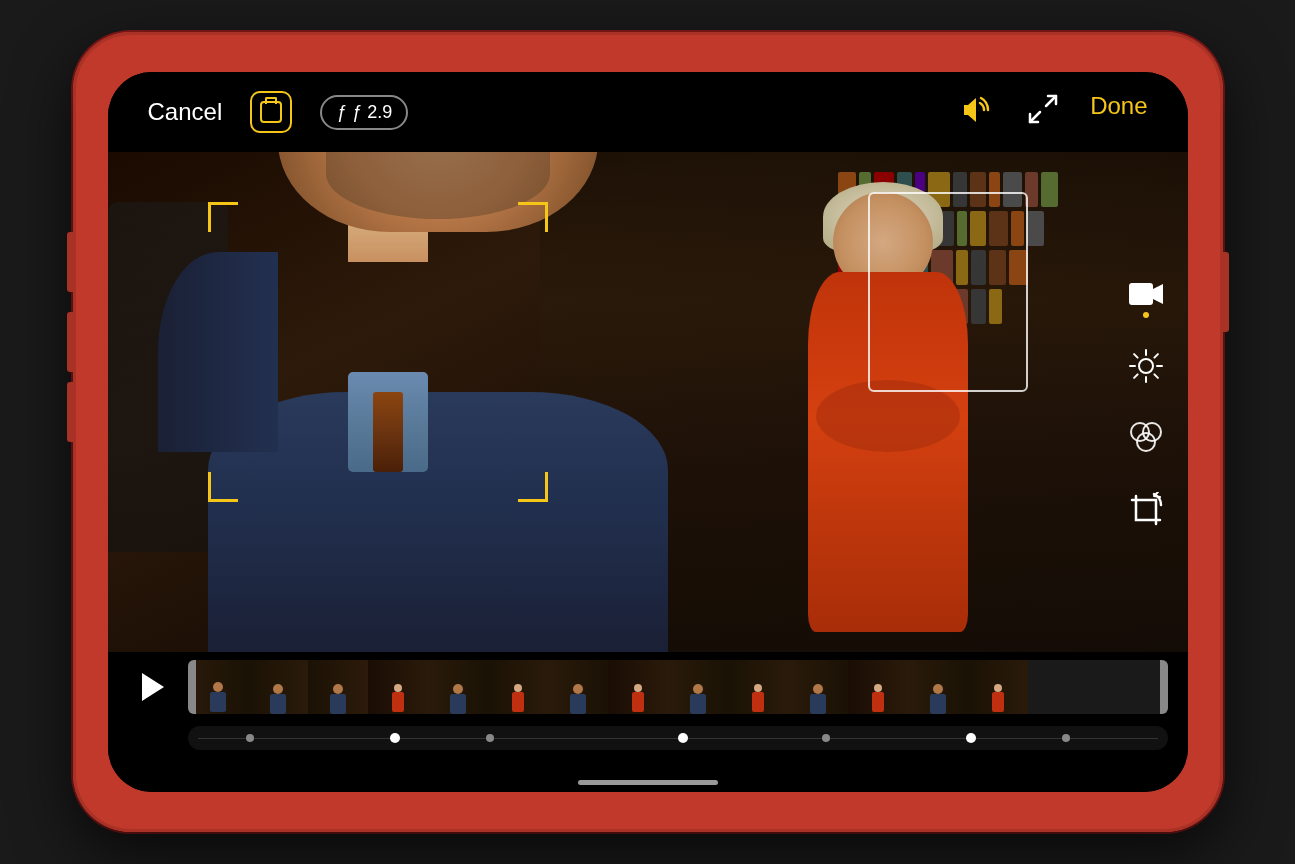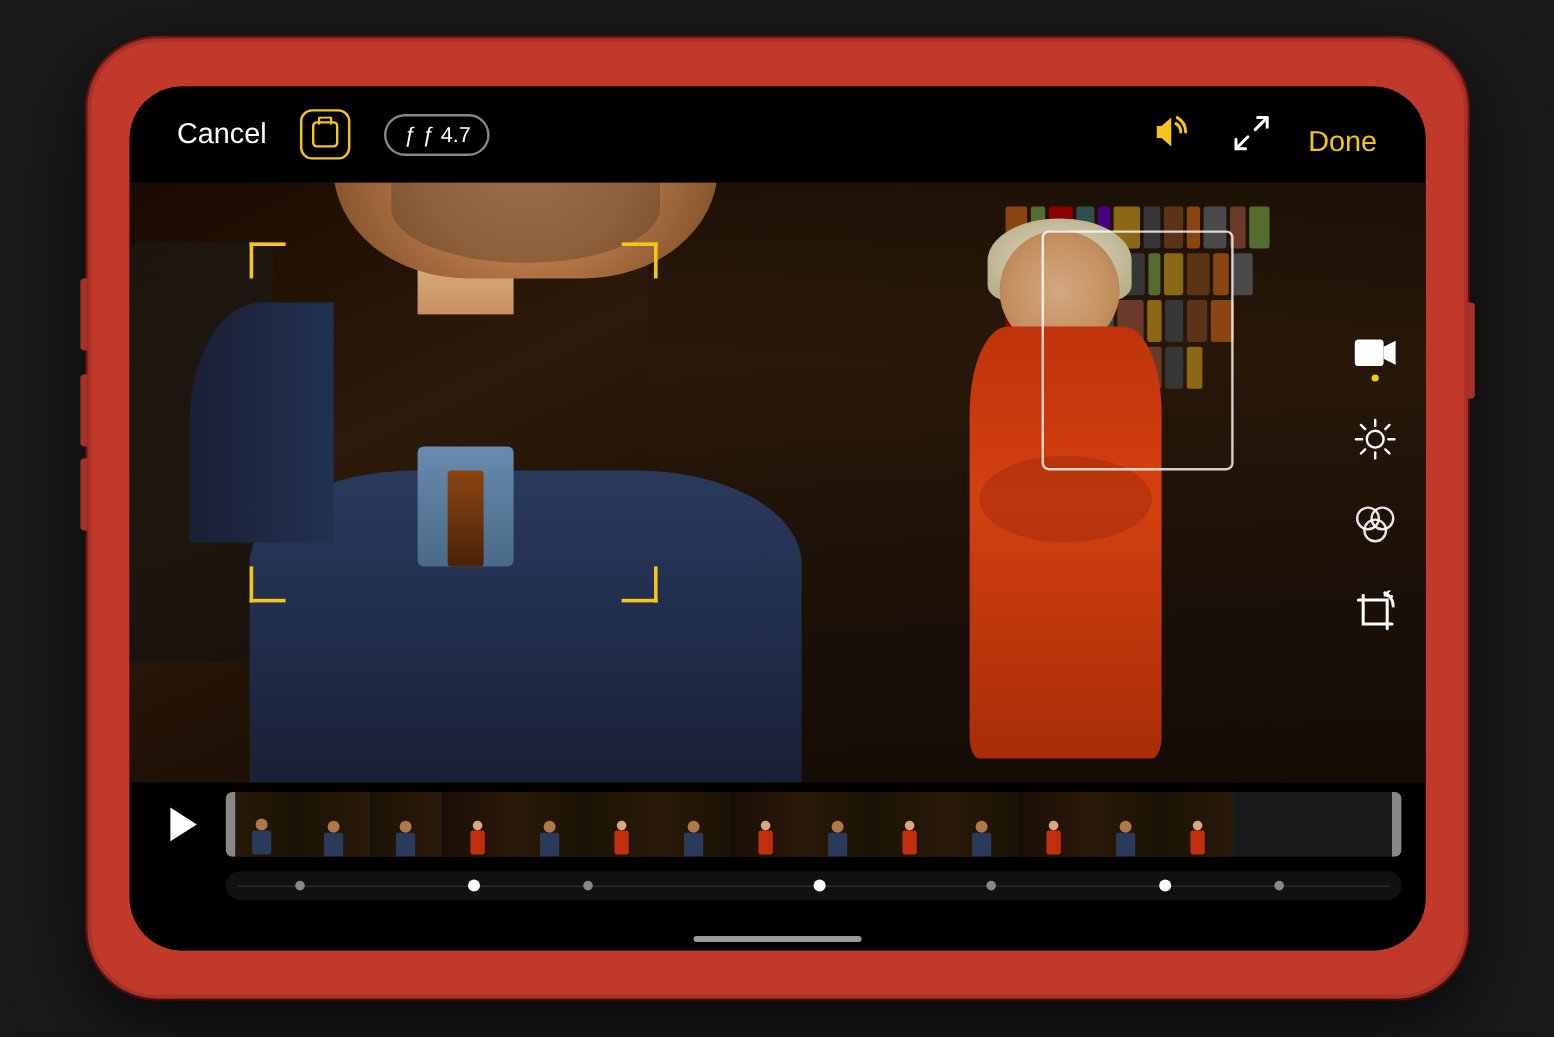--- a/index.html
+++ b/index.html
@@ -156,21 +156,21 @@
       font-size: 18px;
       font-weight: 800;
       letter-spacing: 2px;
       padding: 7px 20px;
       border-radius: 6px;
       cursor: pointer;
     }
 
     .top-right {
       display: flex;
-      align-items: flex-end;
+      align-items: flex-start;
       gap: 30px;
       min-width: 200px;
       justify-content: flex-end;
     }
 
     .done-btn {
       color: #f5c518;
       font-size: 24px;
       font-weight: 500;
       cursor: pointer;
@@ -564,21 +564,21 @@
   <div class="phone-screen">
 
     <div class="top-bar">
       <div class="top-left">
         <span class="cancel-btn">Cancel</span>
         <div class="camera-icon-btn">
           <div class="camera-icon-inner"></div>
         </div>
         <div class="aperture-btn">
           <span class="aperture-icon">ƒ</span>
-          <span style="font-style:normal; font-size:18px; margin-left:2px;">ƒ 4.7</span>
+          <span style="font-style:normal; font-size:18px; margin-left:2px;">ƒ 2.9</span>
         </div>
       </div>
 
 
       <div class="top-right">
 
         <div style="cursor:pointer;">
           <svg width="36" height="36" viewBox="0 0 36 36">
             <path d="M8 13H4v10h4l8 7V6L8 13z" fill="#f5c518"></path>
             <path d="M24 18c0-3-1.5-5.5-4-7" stroke="#f5c518" stroke-width="2.5" fill="none" stroke-linecap="round"></path>

